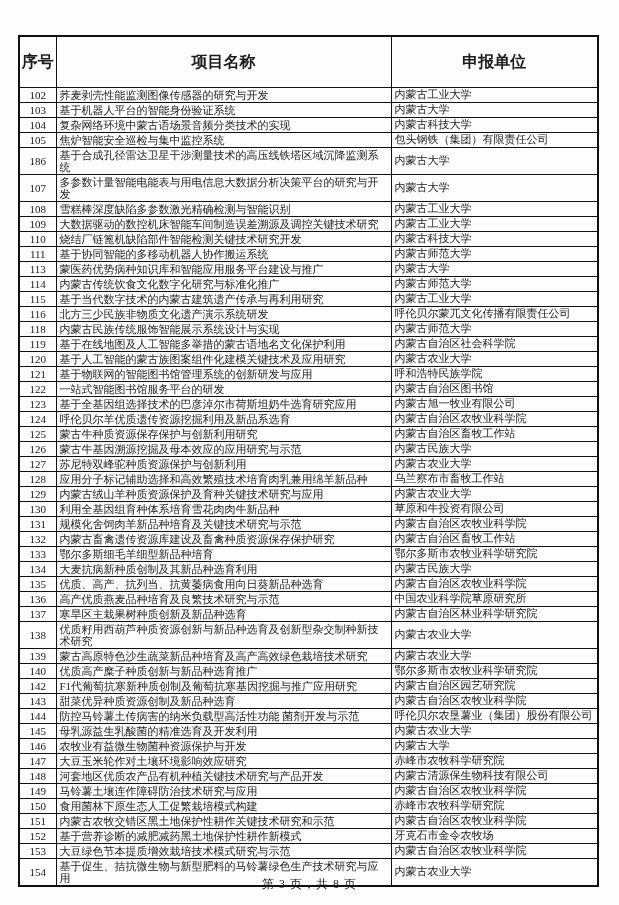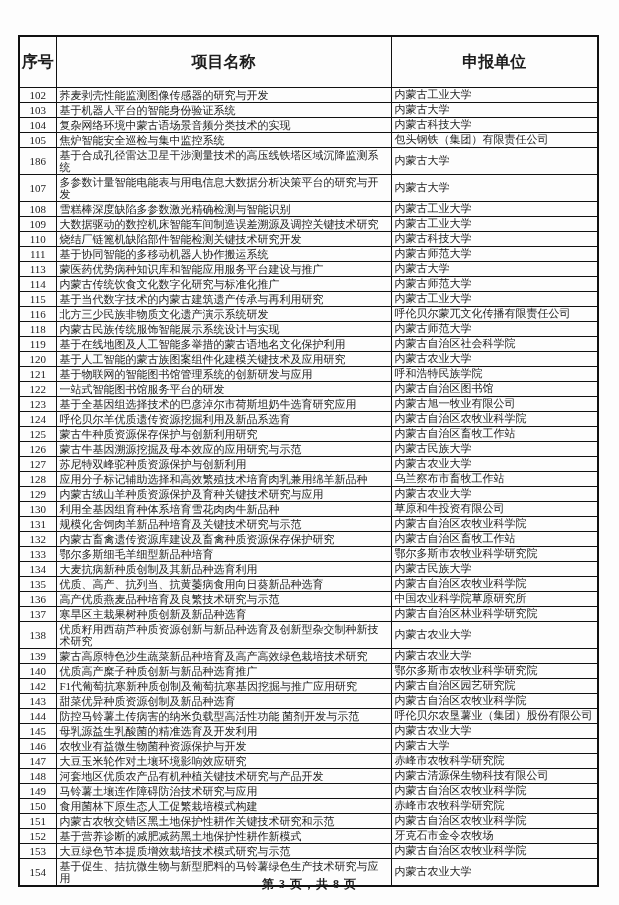--- a/index.html
+++ b/index.html
@@ -60,21 +60,20 @@
   }
   .page-footer {
     position: absolute;
     left: 0;
     top: 876px;
     width: 619px;
     text-align: center;
     font-size: 12px;
     color: #1c1c1c;
     letter-spacing: 1px;
-    font-weight: bold;
   }
 </style>
 </head>
 <body>
 
 <table class="doc-table">
   <colgroup>
     <col class="c-no">
     <col class="c-name">
     <col class="c-org">

